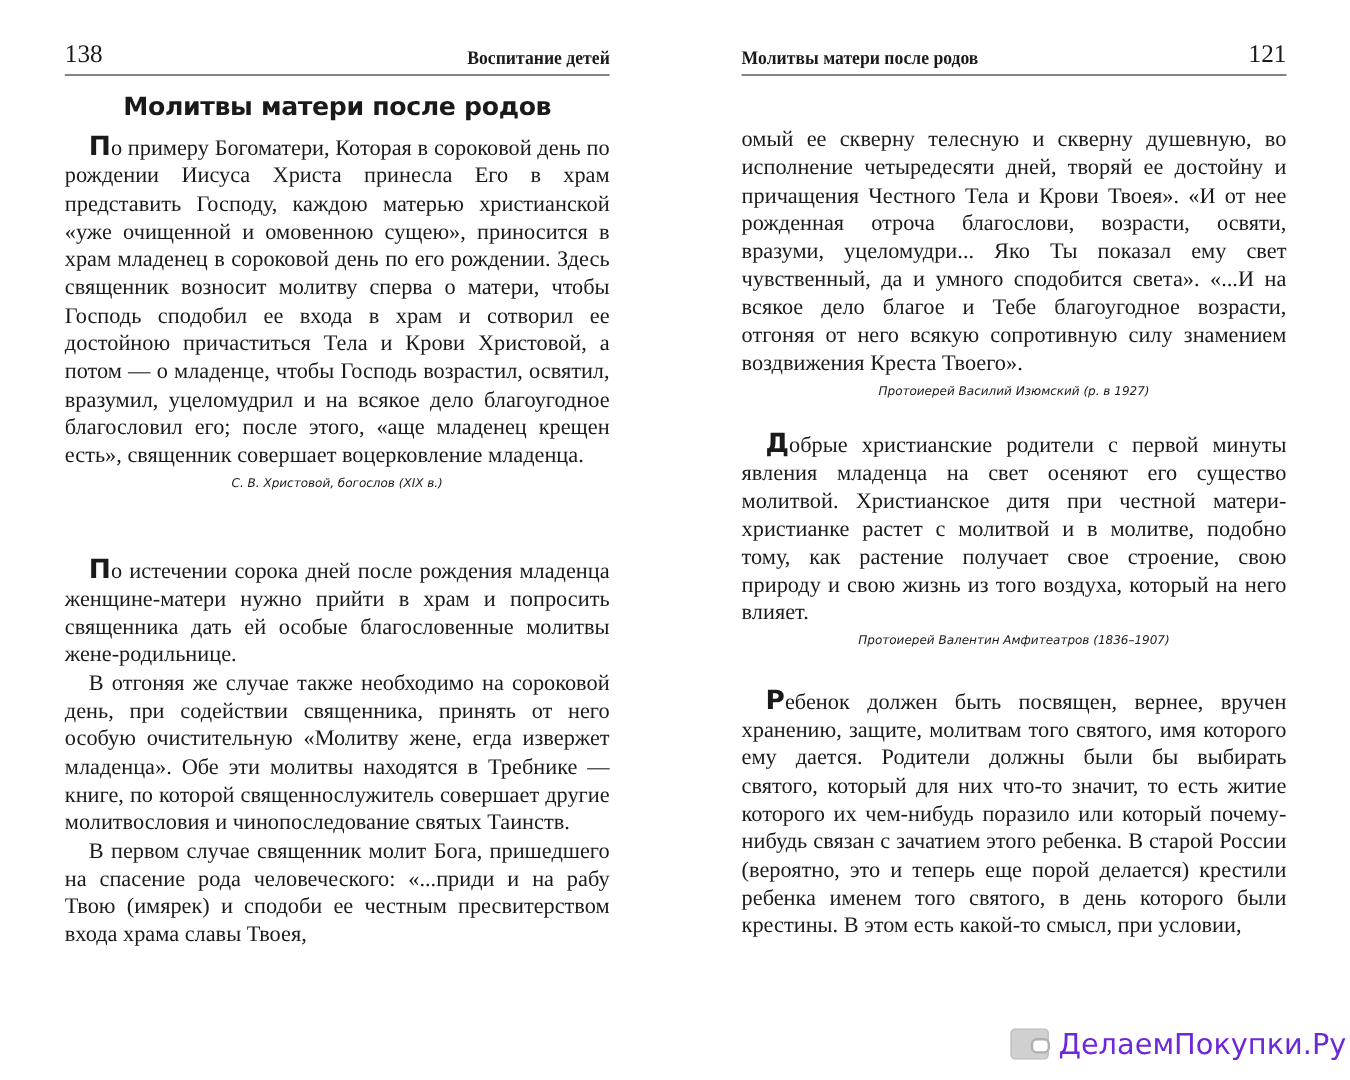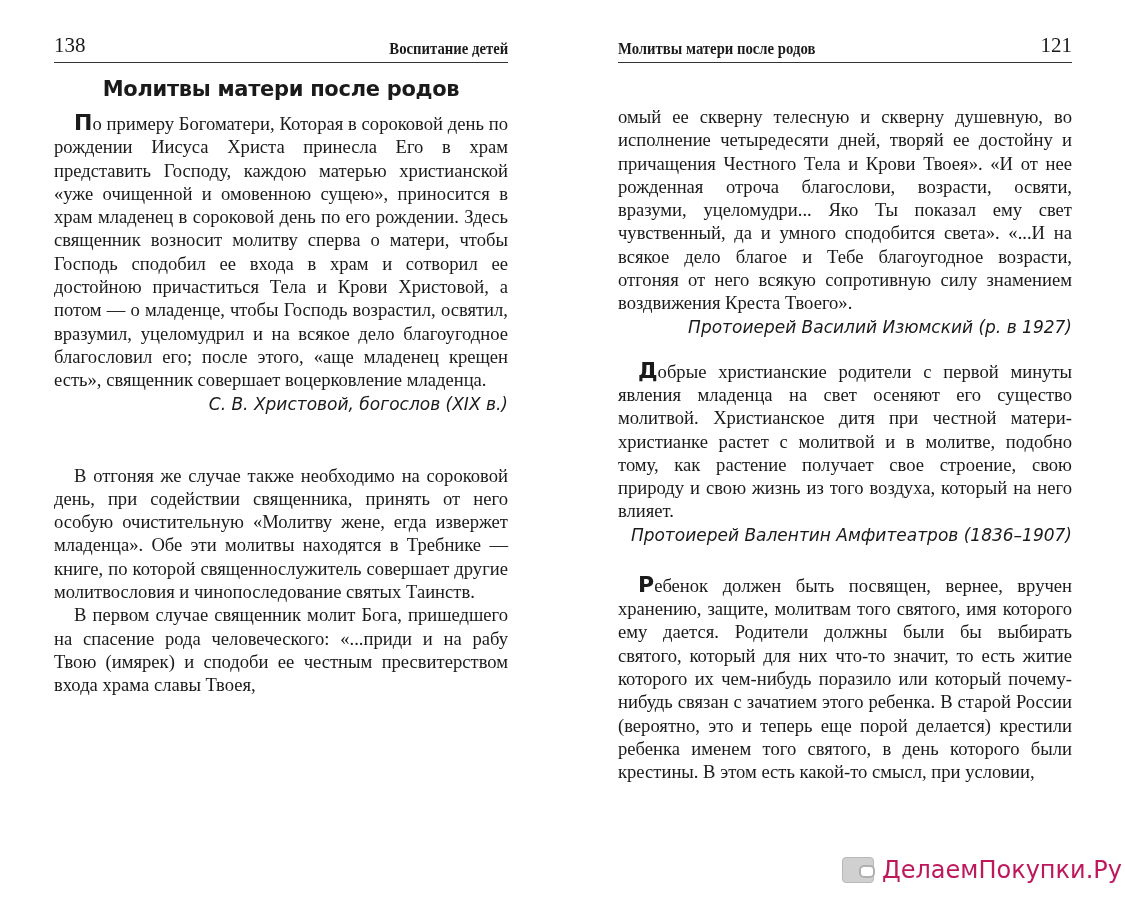--- a/index.html
+++ b/index.html
@@ -22,28 +22,28 @@
       text-align: center; font-family: "DejaVu Sans", sans-serif; font-weight: bold;
       font-size: 21px; margin: 14px 0 10px 0; letter-spacing: -0.3px;
     }
     .para {
       font-size: 18.6px; line-height: 23.3px; text-align: justify; margin: 0;
       text-indent: 20px; hyphens: manual;
     }
     .para .initial { font-family: "DejaVu Sans", sans-serif; font-weight: bold; font-size: 22px; }
     .para.cont { text-indent: 0; margin-top: 32px; }
     .attribution {
-      text-align: right; font-style: italic; font-family: "DejaVu Sans", sans-serif;
-      font-size: 17px; margin: 2px 0 0 0; line-height: 20px;
+      text-align: center; font-style: italic; font-family: "DejaVu Sans", sans-serif;
+      font-size: 10px; margin: 2px 0 0 0; line-height: 20px;
     }
     .gap-large { height: 50px; }
     .gap-mid { height: 22px; }
     .watermark {
       position: absolute; left: 842px; top: 856px; display: flex; align-items: center; gap: 8px;
-      font-family: "DejaVu Sans", sans-serif; font-size: 24px; color: #be185d;
+      font-family: "DejaVu Sans", sans-serif; font-size: 24px; color: #6d28d9;
     }
     .watermark .wallet {
       width: 30px; height: 24px; border-radius: 4px; background: #d0d0d0; position: relative;
       border: 1px solid #b8b8b8;
     }
     .watermark .wallet::after {
       content: ""; position: absolute; right: -2px; top: 7px; width: 12px; height: 9px;
       border-radius: 5px; background: #ffffff; border: 2px solid #b0b0b0;
     }
   </style>
@@ -55,20 +55,21 @@
     <span class="folio">138</span>
     <span class="rh-title">Воспитание детей</span>
   </div>
   <div class="section-title">Молитвы матери после родов</div>
 
   <p class="para"><span class="initial">П</span><span>о примеру Богоматери, Которая в сороковой день по рождении Иисуса Христа принесла Его в храм представить Господу, каждою матерью христианской «уже очищенной и омовенною сущею», приносится в храм младенец в сороковой день по его рождении. Здесь священник возносит молитву сперва о матери, чтобы Господь сподобил ее входа в храм и сотворил ее достойною причаститься Тела и Крови Христовой, а потом — о младенце, чтобы Господь возрастил, освятил, вразумил, уцеломудрил и на всякое дело благоугодное благословил его; после этого, «аще младенец крещен есть», священник совершает воцерковление младенца.</span></p>
   <div class="attribution">С. В. Христовой, богослов (XIX в.)</div>
 
   <div class="gap-large"></div>
 
+  <p class="para"><span class="initial">П</span><span>о истечении сорока дней после рождения младенца женщине-матери нужно прийти в храм и попросить священника дать ей особые благословенные молитвы жене-родильнице.</span></p>
   <p class="para">В отгоняя же случае также необходимо на сороковой день, при содействии священника, принять от него особую очистительную «Молитву жене, егда извержет младенца». Обе эти молитвы находятся в Требнике — книге, по которой священнослужитель совершает другие молитвословия и чинопоследование святых Таинств.</p>
   <p class="para">В первом случае священник молит Бога, пришедшего на спасение рода человеческого: «...приди и на рабу Твою (имярек) и сподоби ее честным пресвитерством входа храма славы Твоея,</p>
 </div>
 
 <div class="page right">
   <div class="running-head">
     <span class="rh-title">Молитвы матери после родов</span>
     <span class="folio">121</span>
   </div>
   <div style="height:10px"></div>

